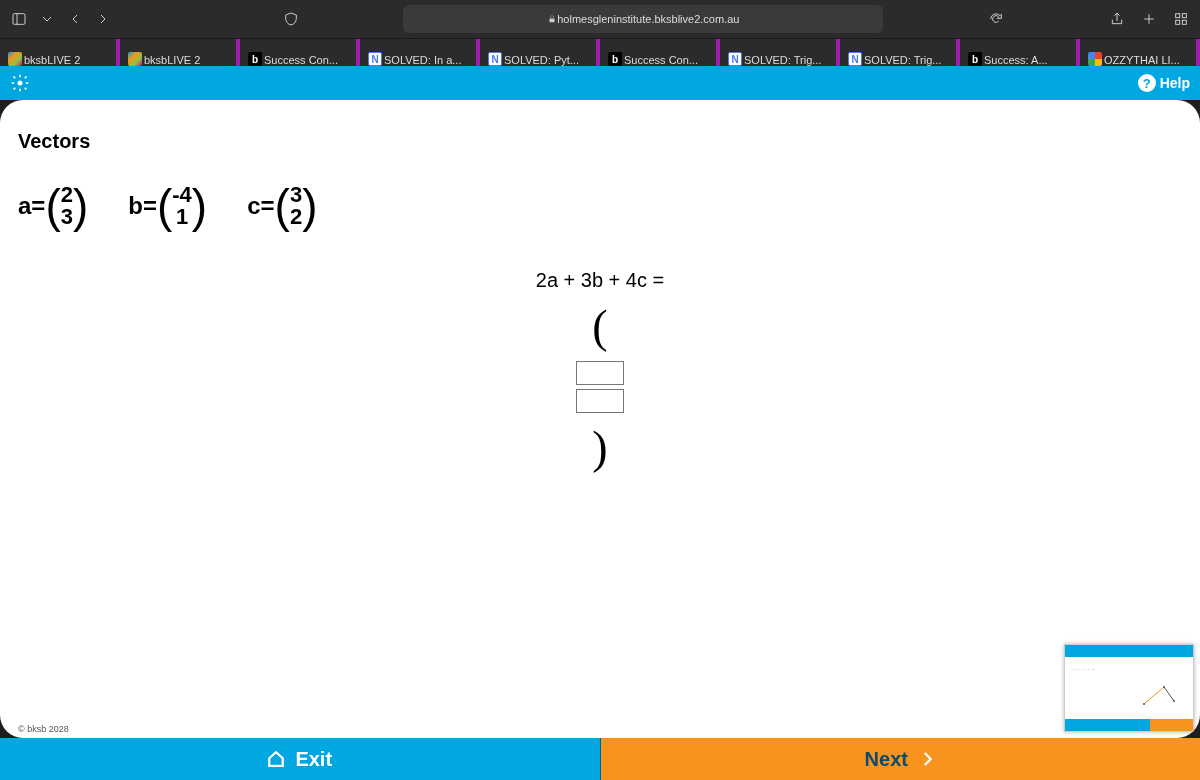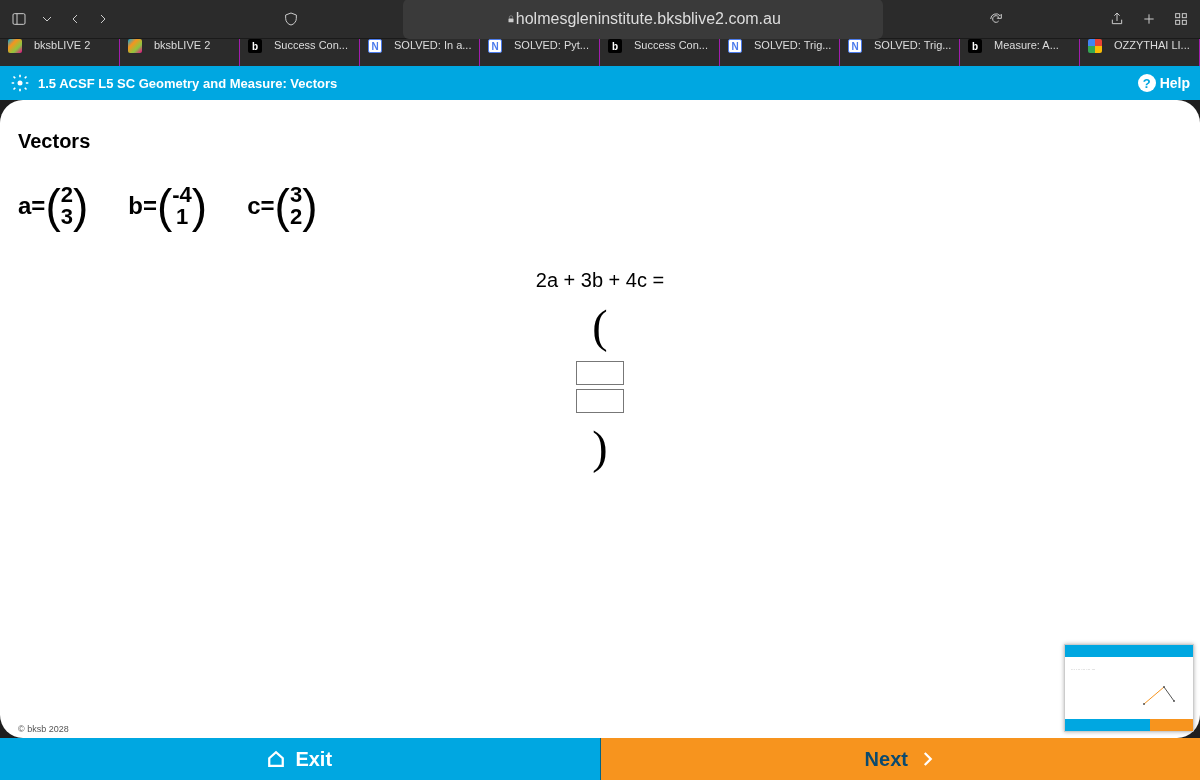--- a/index.html
+++ b/index.html
@@ -2,29 +2,29 @@
 <html><head>
 <meta charset="utf-8">
 <style>
 * { margin: 0; padding: 0; box-sizing: border-box; font-family: -apple-system, BlinkMacSystemFont, "Segoe UI", Helvetica, Arial, sans-serif; }
 html, body { width: 1200px; height: 780px; background: #1e1e1e; color: #eee; overflow: hidden; }
 
 
 .browser-toolbar { height: 38px; background: #2b2b2b; display: flex; align-items: center; padding: 0 10px; gap: 10px; }
 .browser-toolbar .icon { width: 18px; height: 18px; display: flex; align-items: center; justify-content: center; color: #ccc; }
 .browser-toolbar .icon svg { width: 16px; height: 16px; stroke: currentColor; fill: none; stroke-width: 1.5; }
-.url-bar { flex: 1; max-width: 480px; margin: 0 auto; height: 40px; background: #3a3a3a; border-radius: 6px; display: flex; align-items: center; justify-content: center; font-size: 16px; color: #ddd; gap: 0; }
+.url-bar { flex: 1; max-width: 480px; margin: 0 auto; height: 28px; background: #3a3a3a; border-radius: 6px; display: flex; align-items: center; justify-content: center; font-size: 11px; color: #ddd; gap: 0; }
 .url-bar .lock { width: 10px; height: 10px; }
 .toolbar-right { display: flex; gap: 14px; margin-left: auto; }
 .nav-back { color: #ccc; }
 .nav-fwd { color: #555; }
 
 
 .tabs { height: 28px; background: #2b2b2b; display: flex; align-items: stretch; border-top: 1px solid #1a1a1a; }
-.tab { flex: 1; display: flex; align-items: flex-start; gap: 12px; padding: 0 8px; font-size: 11px; color: #ddd; border-right: 1px solid #a21caf; cursor: pointer; overflow: hidden; white-space: nowrap; }
+.tab { flex: 1; display: flex; align-items: flex-end; gap: 2px; padding: 0 8px; font-size: 11px; color: #ddd; border-right: 4px solid #a21caf; cursor: pointer; overflow: hidden; white-space: nowrap; }
 .tab .favicon { width: 14px; height: 14px; border-radius: 2px; flex-shrink: 0; }
 .fav-bksb   { background: linear-gradient(135deg,#00a7e1,#f7941e,#8dc63f,#ec008c); }
 .fav-b      { background: #000; color: #fff; font-size: 10px; display: flex; align-items: center; justify-content: center; font-weight: bold; }
 .fav-n      { background: #fff; color: #4b7bec; font-size: 10px; display: flex; align-items: center; justify-content: center; font-weight: bold; border:1px solid #4b7bec; }
 .fav-g      { background: conic-gradient(#ea4335 0 25%, #fbbc05 0 50%, #34a853 0 75%, #4285f4 0); border-radius: 50%; }
 
 
 .page-header { height: 34px; background: #00a7e1; color: #fff; display: flex; align-items: center; padding: 0 10px; font-size: 13px; font-weight: bold; }
 .page-header .gear { width: 20px; height: 20px; margin-right: 8px; }
 .page-header .help { margin-left: auto; display: flex; align-items: center; gap: 4px; font-size: 14px; }
@@ -158,34 +158,33 @@
   <div class="tab">
       <span class="favicon fav-n">N</span>
       <span>SOLVED: Trig...</span>
     </div>
   <div class="tab">
       <span class="favicon fav-n">N</span>
       <span>SOLVED: Trig...</span>
     </div>
   <div class="tab">
       <span class="favicon fav-b">b</span>
-      <span>Measure: A...</span>
+      <span>Success: A...</span>
     </div>
   <div class="tab">
       <span class="favicon fav-g"></span>
       <span>OZZYTHAI LI...</span>
     </div>
 </div>
 
 <div class="page-header">
   <svg class="gear" viewBox="0 0 24 24">
       <circle cx="12" cy="12" r="3" fill="#fff"></circle>
       <path d="M12 2v3M12 19v3M4.2 4.2l2.1 2.1M17.7 17.7l2.1 2.1M2 12h3M19 12h3M4.2 19.8l2.1-2.1M17.7 6.3l2.1-2.1" stroke="#fff" stroke-width="2"></path>
     </svg>
-  <span>1.5 ACSF L5 SC Geometry and Measure: Vectors</span>
   <span class="help">
     <span class="qmark">?</span>
     <span>Help</span>
   </span>
 </div>
 
 <div class="content">
   <h2>Vectors</h2>
 
   <div class="vectors-row">

